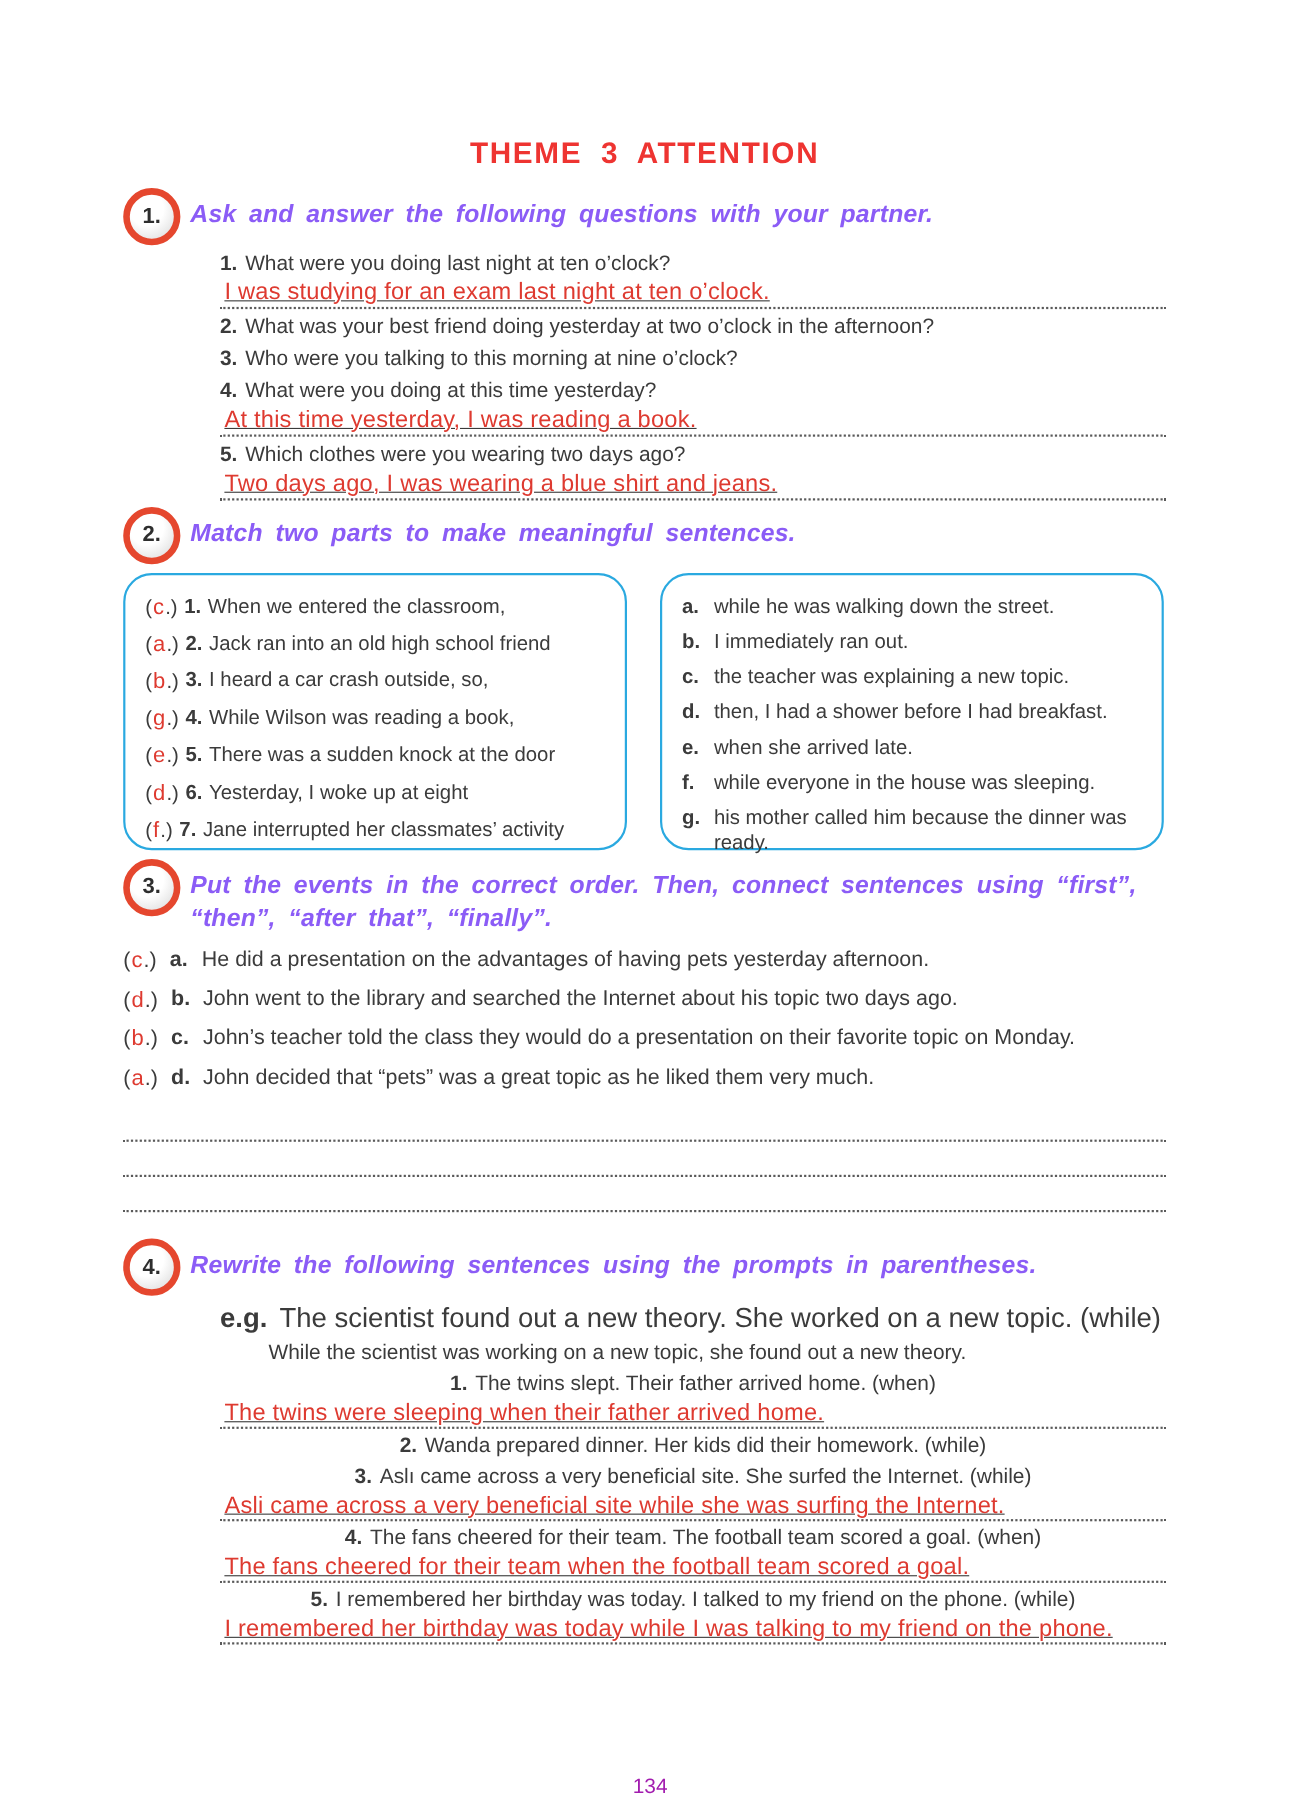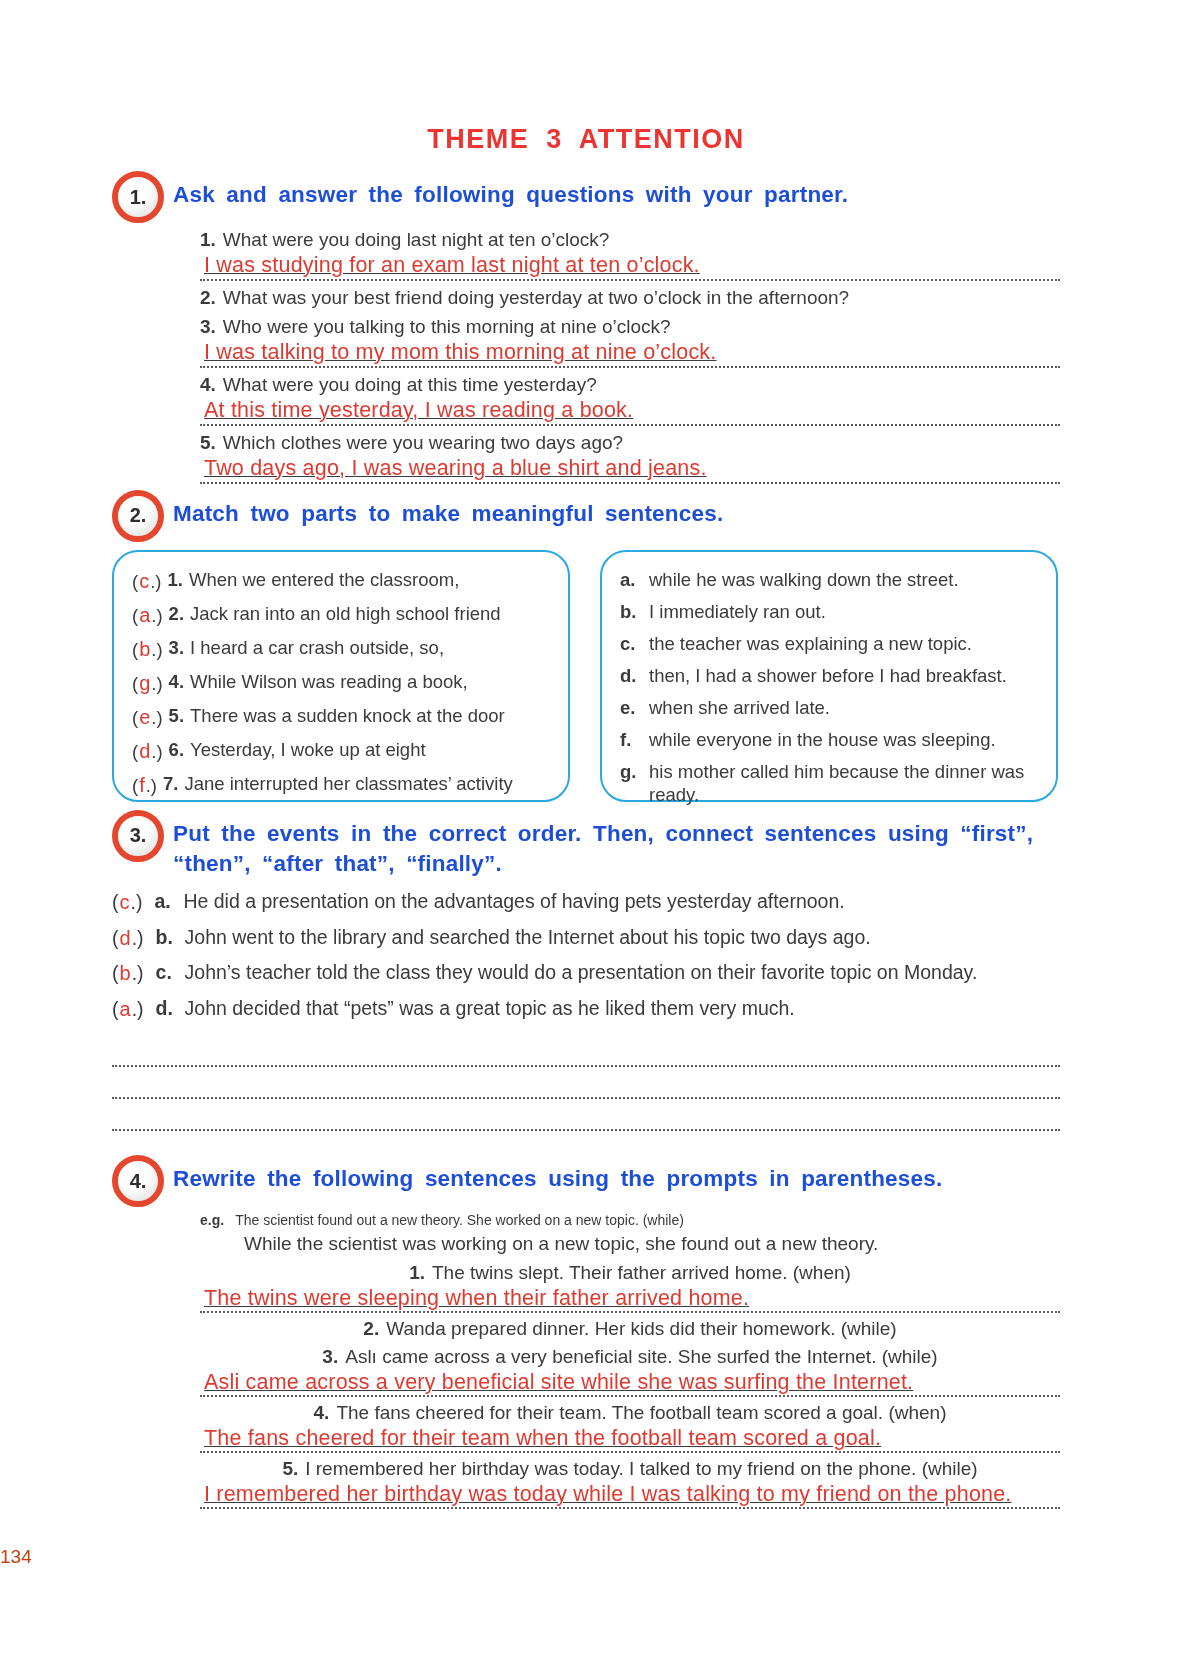--- a/index.html
+++ b/index.html
@@ -17,22 +17,22 @@
   .content{padding:124px 122px 0 112px;}
 
   .title{text-align:center;color:var(--title-red);font-size:27px;font-weight:bold;
          letter-spacing:1.5px;word-spacing:8px;margin-bottom:16px;}
 
   .ex-header{display:flex;align-items:flex-start;gap:9px;}
   .badge{flex:0 0 auto;width:52px;height:52px;border-radius:50%;border:6px solid var(--ring-red);
          background:radial-gradient(circle at 38% 32%,#ffffff 42%,#d7d7d7 100%);
          display:flex;align-items:center;justify-content:center;
          font-size:20px;font-weight:bold;color:#2e2e2e;}
-  .ex-title{font-size:22.5px;font-weight:bold;color:#1d4ed8;word-spacing:5px;
-            letter-spacing:.2px;line-height:1.35;padding-top:9px;}
+  .ex-title{font-size:22.5px;font-weight:bold;color:#8b5cf6;word-spacing:5px;
+            letter-spacing:.2px;line-height:1.35;padding-top:9px;font-style:italic;}
 
   .ex-body{margin-left:88px;}
   .q-line{font-size:19px;color:var(--ink);margin-top:5px;line-height:1.26;white-space:nowrap;}
   .q-num{font-weight:bold;margin-right:7px;}
   .answer-line{border-bottom:2px dotted var(--dot);padding:0 0 1px 4px;margin-top:1px;height:28px;
                overflow:visible;white-space:nowrap;text-decoration:underline;}
   .hand{color:var(--hand-red);font-size:21.5px;letter-spacing:.2px;}
 
   .match-wrap{display:flex;gap:30px;margin-top:8px;}
   .match-box{border:2.5px solid var(--box-blue);border-radius:26px;padding:17px 14px 14px 18px;
@@ -45,29 +45,29 @@
   .slot::after{content:".)";}
   .slot .hand-letter{color:var(--hand-red);font-size:20px;padding:0 1px;}
   .m-num{font-weight:bold;margin-right:6px;}
   .letter{font-weight:bold;margin-right:9px;min-width:20px;}
 
   .ex3-item{display:flex;font-size:19.5px;color:var(--ink);margin-top:11px;line-height:1.2;
             white-space:nowrap;}
   .ex3-item .letter{margin-left:6px;}
   .blankline{border-bottom:2px dotted var(--dot);height:32px;}
 
-  .eg-line{display:flex;font-size:14px;margin-top:4px;line-height:1.35;}
+  .eg-line{display:flex;font-size:25px;margin-top:4px;line-height:1.35;}
   .eg-label{font-weight:bold;margin-right:11px;}
   .eg-rewrite{font-size:19px;margin-left:44px;line-height:1.45;}
 
   .ex4 .q-line{margin-top:4px;text-align:center;}
   .ex4 .answer-line{height:27px;}
 
-  .page-number{position:absolute;left:0;right:0;top:1546px;
-               font-size:19px;color:#c2410c;}
+  .page-number{position:absolute;left:0;right:0;top:1614px;text-align:center;
+               font-size:19px;color:#a21caf;}
   .mt6{margin-top:6px;} .mt8{margin-top:8px;} .mt14{margin-top:14px;} .mt24{margin-top:24px;}
 </style>
 </head>
 <body>
 
 <div class="page">
   <div class="content">
 
     <div class="title">THEME 3 ATTENTION</div>
 
@@ -78,21 +78,20 @@
     <div class="ex-body">
       <div>
         <div class="q-line"><span class="q-num">1.</span><span>What were you doing last night at ten o’clock?</span></div>
         <div class="answer-line"><span class="hand">I was studying for an exam last night at ten o’clock.</span></div>
       </div>
       <div>
         <div class="q-line"><span class="q-num">2.</span><span>What was your best friend doing yesterday at two o’clock in the afternoon?</span></div>
       </div>
       <div>
         <div class="q-line"><span class="q-num">3.</span><span>Who were you talking to this morning at nine o’clock?</span></div>
-        <div class="answer-line"><span class="hand">I was talking to my mom this morning at nine o’clock.</span></div>
       </div>
       <div>
         <div class="q-line"><span class="q-num">4.</span><span>What were you doing at this time yesterday?</span></div>
         <div class="answer-line"><span class="hand">At this time yesterday, I was reading a book.</span></div>
       </div>
       <div>
         <div class="q-line"><span class="q-num">5.</span><span>Which clothes were you wearing two days ago?</span></div>
         <div class="answer-line"><span class="hand">Two days ago, I was wearing a blue shirt and jeans.</span></div>
       </div>
     </div>

